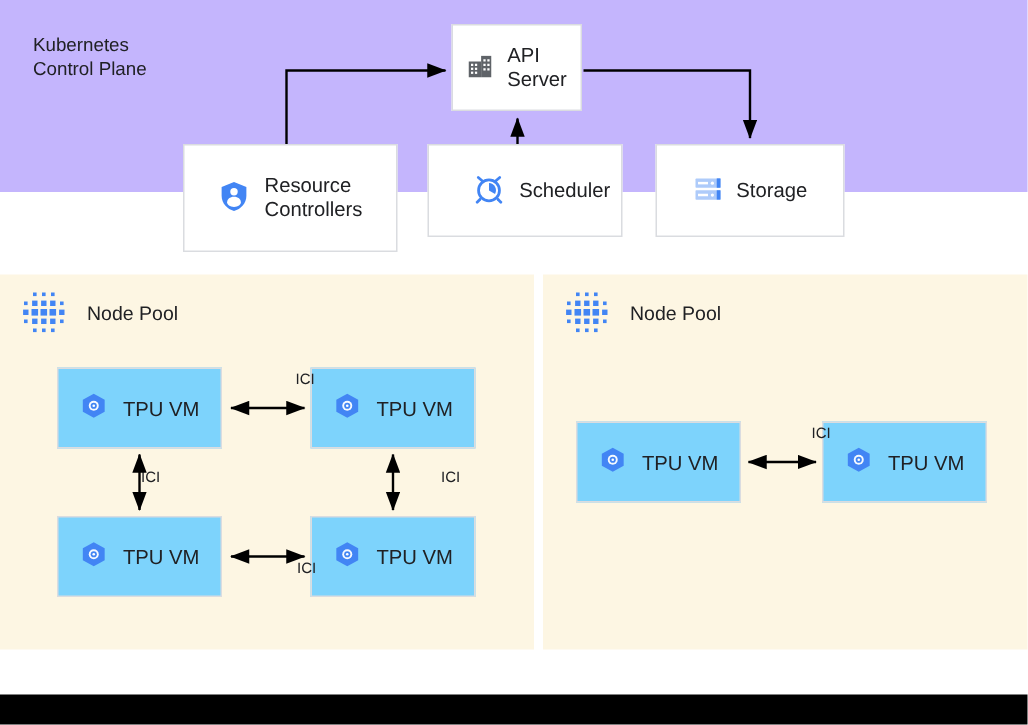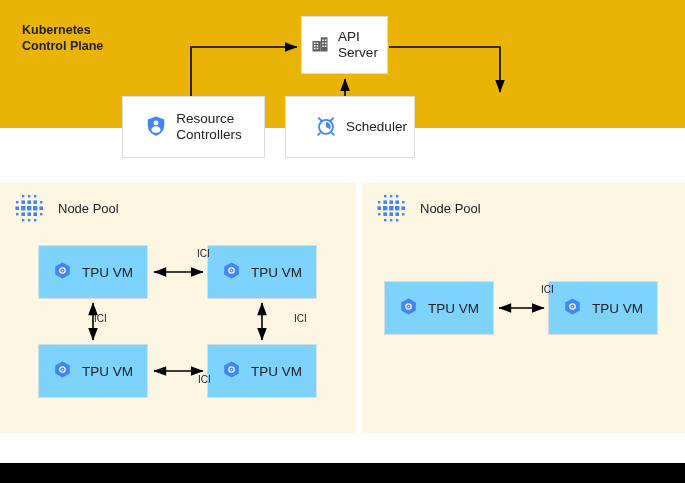--- a/index.html
+++ b/index.html
@@ -18,23 +18,22 @@
     position: absolute;
     left: 0; top: 0;
     width: 685px; height: 483px;
   }
 
   
   #control-plane-panel {
     position: absolute;
     left: 0; top: 0;
     width: 685px; height: 128px;
-    background: #eab308;
+    background: #c4b5fd;
     box-sizing: border-box;
-    font-weight: bold;
   }
   #control-plane-title {
     position: absolute;
     left: 22px; top: 22px;
     font-size: 12.5px;
     color: #202124;
     line-height: 16px;
     white-space: pre-line;
   }
 
@@ -52,21 +51,21 @@
     color: #202124;
   }
   .node-box .label {
     line-height: 16px;
     white-space: pre-line;
     text-align: left;
   }
 
   
   #api-server-box     { left: 301px; top: 16px;  width: 87px;  height: 58px; }
-  #resource-ctrl-box  { left: 122px; top: 96px;  width: 143px; height: 62px; }
+  #resource-ctrl-box  { left: 122px; top: 96px;  width: 143px; height: 72px; }
   #scheduler-box      { left: 285px; top: 96px;  width: 130px; height: 62px; padding-left: 22px; }
   #storage-box        { left: 437px; top: 96px;  width: 126px; height: 62px; }
 
   
   .node-pool-panel {
     position: absolute;
     top: 183px;
     height: 250px;
     background: #fdf6e3;
     box-sizing: border-box;
@@ -188,20 +187,35 @@
         <line x1="19.8" y1="3.6" x2="16.8" y2="6.2" stroke="#4285f4" stroke-width="2" stroke-linecap="round"></line>
         <line x1="5.5" y1="19.5" x2="3.4" y2="21.6" stroke="#4285f4" stroke-width="2" stroke-linecap="round"></line>
         <line x1="18.5" y1="19.5" x2="20.6" y2="21.6" stroke="#4285f4" stroke-width="2" stroke-linecap="round"></line>
         <circle cx="12" cy="13" r="7.6" fill="none" stroke="#4285f4" stroke-width="2"></circle>
         <path d="M12 13 L12 7.6 A5.4 5.4 0 0 1 16.4 15.6 Z" fill="#4285f4"></path>
       </svg>
     </span>
     <span class="label">Scheduler</span>
   </div>
 
+  <div class="node-box" id="storage-box">
+    <span class="icon">
+      <svg width="20" height="20" viewBox="0 0 24 24">
+        <rect x="2" y="3.5" width="20" height="7.5" rx="0.6" fill="#aecbfa"></rect>
+        <rect x="2" y="13" width="20" height="7.5" rx="0.6" fill="#aecbfa"></rect>
+        <rect x="4" y="6.3" width="8" height="2" fill="#ffffff"></rect>
+        <rect x="4" y="15.8" width="8" height="2" fill="#ffffff"></rect>
+        <circle cx="15.5" cy="7.3" r="1.3" fill="#ffffff"></circle>
+        <circle cx="15.5" cy="16.8" r="1.3" fill="#ffffff"></circle>
+        <rect x="19" y="3.5" width="3" height="7.5" fill="#4285f4"></rect>
+        <rect x="19" y="13" width="3" height="7.5" fill="#4285f4"></rect>
+      </svg>
+    </span>
+    <span class="label">Storage</span>
+  </div>
 
   <div class="node-pool-panel" id="node-pool-left">
     <span class="node-pool-icon">
       <svg width="34" height="34" viewBox="0 0 34 34">
         <g fill="#4285f4">
           <rect x="8" y="2" width="2.4" height="2.4"></rect>
           <rect x="14" y="2" width="2.4" height="2.4"></rect>
           <rect x="20" y="2" width="2.4" height="2.4"></rect>
           <rect x="2" y="8" width="2.4" height="2.4"></rect>
           <rect x="7.4" y="7.4" width="3.6" height="3.6"></rect>

